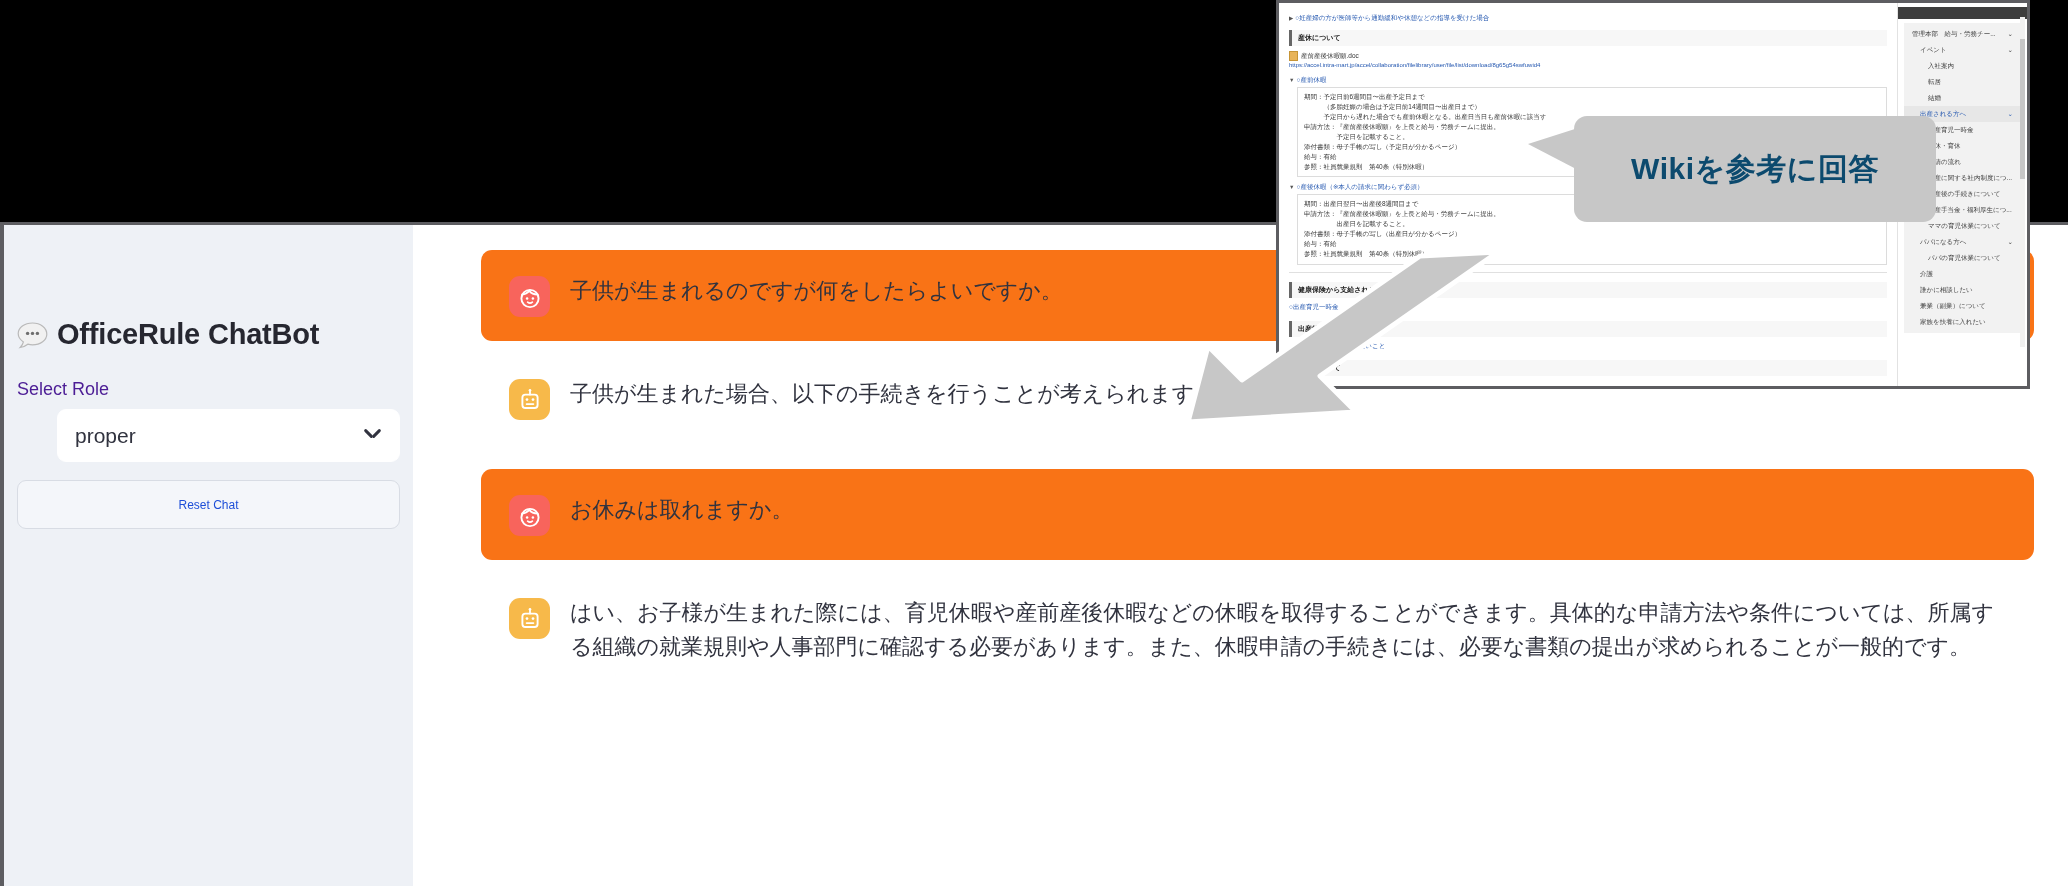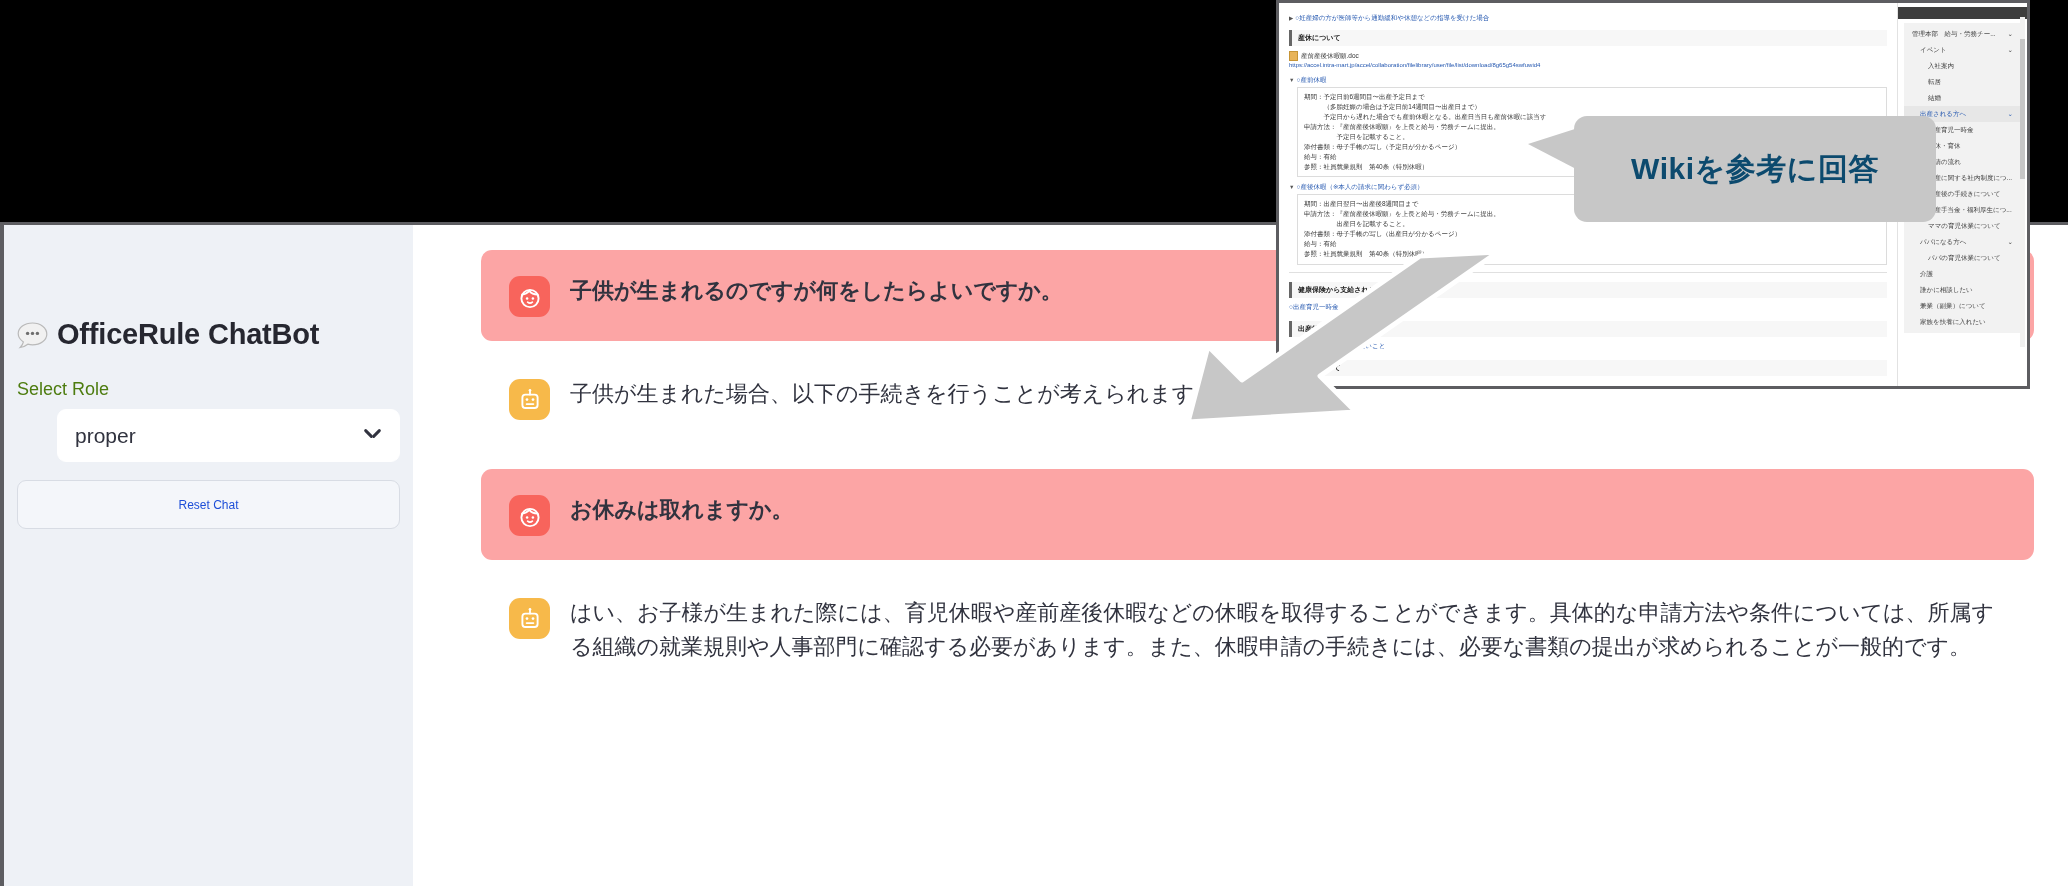--- a/index.html
+++ b/index.html
@@ -29,21 +29,21 @@
     margin-top:95px;
   }
   .brand-icon{
     width:31px;height:27px;position:relative;flex:0 0 31px;
   }
   .brand-title{
     font-size:29px;font-weight:700;color:#262730;letter-spacing:-.2px;
     line-height:1;
   }
   .field-label{
-    margin-top:30px;font-size:18px;color:#4d7c0f;font-weight:400;
+    margin-top:30px;font-size:18px;color:#4c1d95;font-weight:400;
   }
   .select-box{
     margin-top:9px;height:53px;background:#ffffff;border-radius:9px;
     display:flex;align-items:center;justify-content:space-between;
     padding:0 17px;box-sizing:border-box;border:1px solid #ffffff;margin-left:40px;
   }
   .select-value{font-size:21px;color:#31333f;}
   .chev{width:18px;height:18px;position:relative;}
   .chev:before,.chev:after{
     content:"";position:absolute;top:5px;width:11px;height:3px;background:#31333f;border-radius:2px;
@@ -58,21 +58,21 @@
 
   
   .chat-col{
     flex:1 1 auto;height:100%;background:#ffffff;position:relative;
     padding:0 34px 0 68px;box-sizing:border-box;overflow:hidden;
   }
   .msg{
     display:flex;align-items:flex-start;gap:20px;
     padding:24px 28px;border-radius:11px;box-sizing:border-box;
   }
-  .msg.user{background:#fca5a5;margin-top:25px;font-weight:bold;}
+  .msg.user{background:#f97316;margin-top:25px;}
   .msg.bot{background:#ffffff;margin-top:12px;}
   .avatar{
     width:41px;height:41px;border-radius:11px;flex:0 0 41px;
     display:flex;align-items:center;justify-content:center;margin-top:2px;
   }
   .avatar.user{background:#f8645c;}
   .avatar.bot{background:#f7b94a;}
   .msg-body{flex:1 1 auto;color:#31333f;font-size:22px;line-height:1.55;}
   .msg-body p{margin:0;}
   .msg-body ol{

